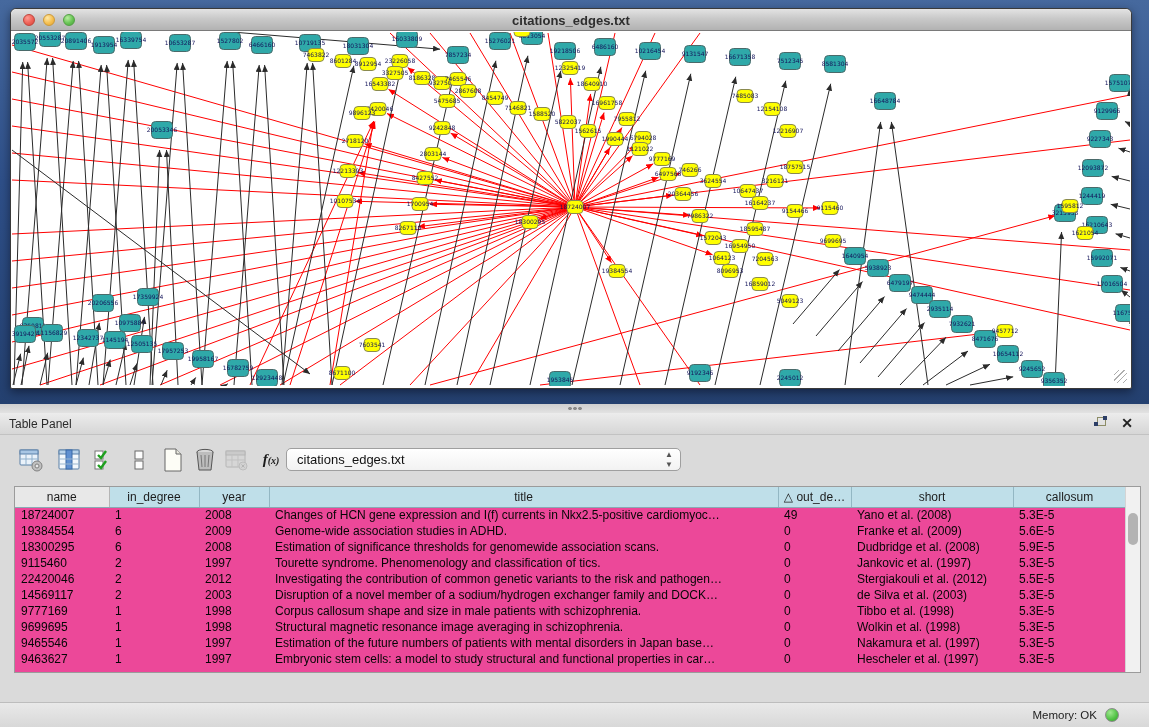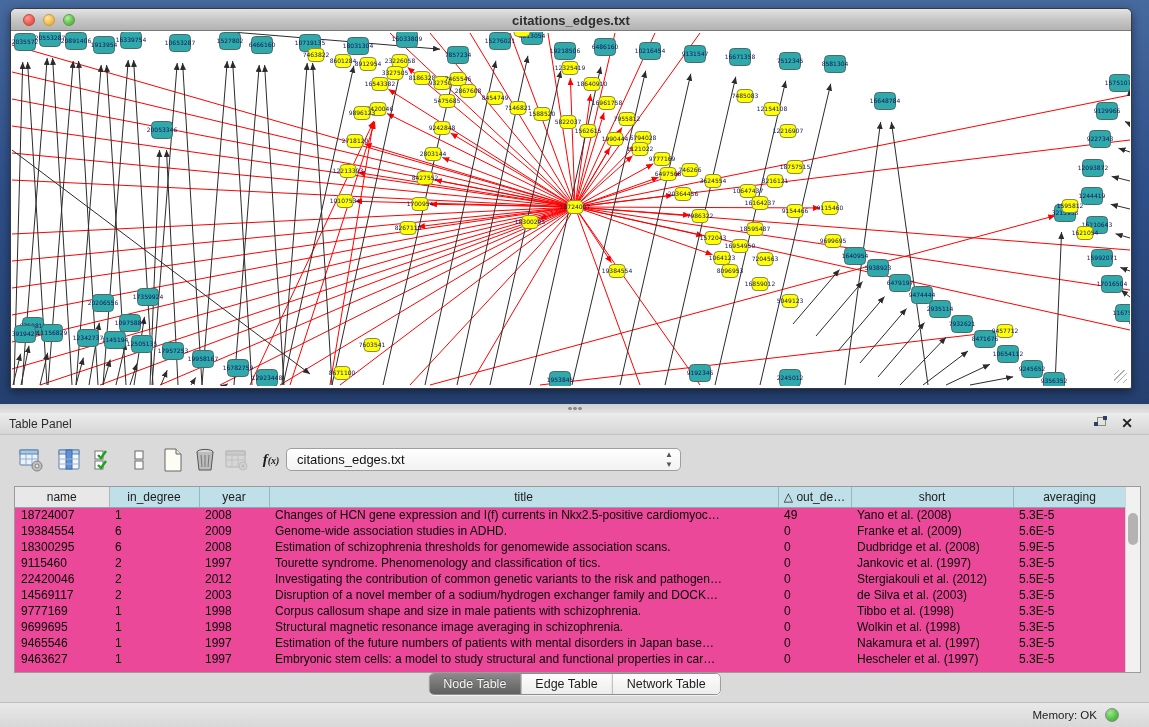--- a/index.html
+++ b/index.html
@@ -568,21 +568,21 @@
     <div class="table-wrap">
       <table class="grid">
         <thead id="tbl-head">
             <tr>
               <th class="namecol" style="width: 94px;">name</th>
               <th style="width: 90px;">in_degree</th>
               <th style="width: 70px;">year</th>
               <th style="width: 509px;">title</th>
               <th style="width: 73px;">△ out_de…</th>
               <th style="width: 162px;">short</th>
-              <th style="width: 113px;">averaging</th>
+              <th style="width: 113px;">callosum</th>
             </tr>
           </thead>
         <tbody id="tbl-body">
             <tr>
               <td>18724007</td>
               <td>1</td>
               <td>2008</td>
               <td>Changes of HCN gene expression and I(f) currents in Nkx2.5-positive cardiomyoc…</td>
               <td>49</td>
               <td>Yano et al. (2008)</td>
@@ -594,21 +594,21 @@
               <td>2009</td>
               <td>Genome-wide association studies in ADHD.</td>
               <td>0</td>
               <td>Franke et al. (2009)</td>
               <td>5.6E-5</td>
             </tr>
             <tr>
               <td>18300295</td>
               <td>6</td>
               <td>2008</td>
-              <td>Estimation of schizophrenia thresholds for genomewide association scans.</td>
+              <td>Estimation of significance thresholds for genomewide association scans.</td>
               <td>0</td>
               <td>Dudbridge et al. (2008)</td>
               <td>5.9E-5</td>
             </tr>
             <tr>
               <td>9115460</td>
               <td>2</td>
               <td>1997</td>
               <td>Tourette syndrome. Phenomenology and classification of tics.</td>
               <td>0</td>
@@ -669,25 +669,20 @@
               <td>Hescheler et al. (1997)</td>
               <td>5.3E-5</td>
             </tr>
           </tbody>
       </table>
       <div class="vscroll">
           <div class="thumb"></div>
         </div>
     </div>
 
-    <div class="tabs" id="tab-bar">
-        <span class="tab selected">Node Table</span>
-        <span class="tab">Edge Table</span>
-        <span class="tab">Network Table</span>
-      </div>
   </div>
 
   <div class="statusbar">
     <span class="mem-label">Memory: OK</span>
     <span class="mem-dot"></span>
   </div>
 
 </div>
 
 </body></html>

